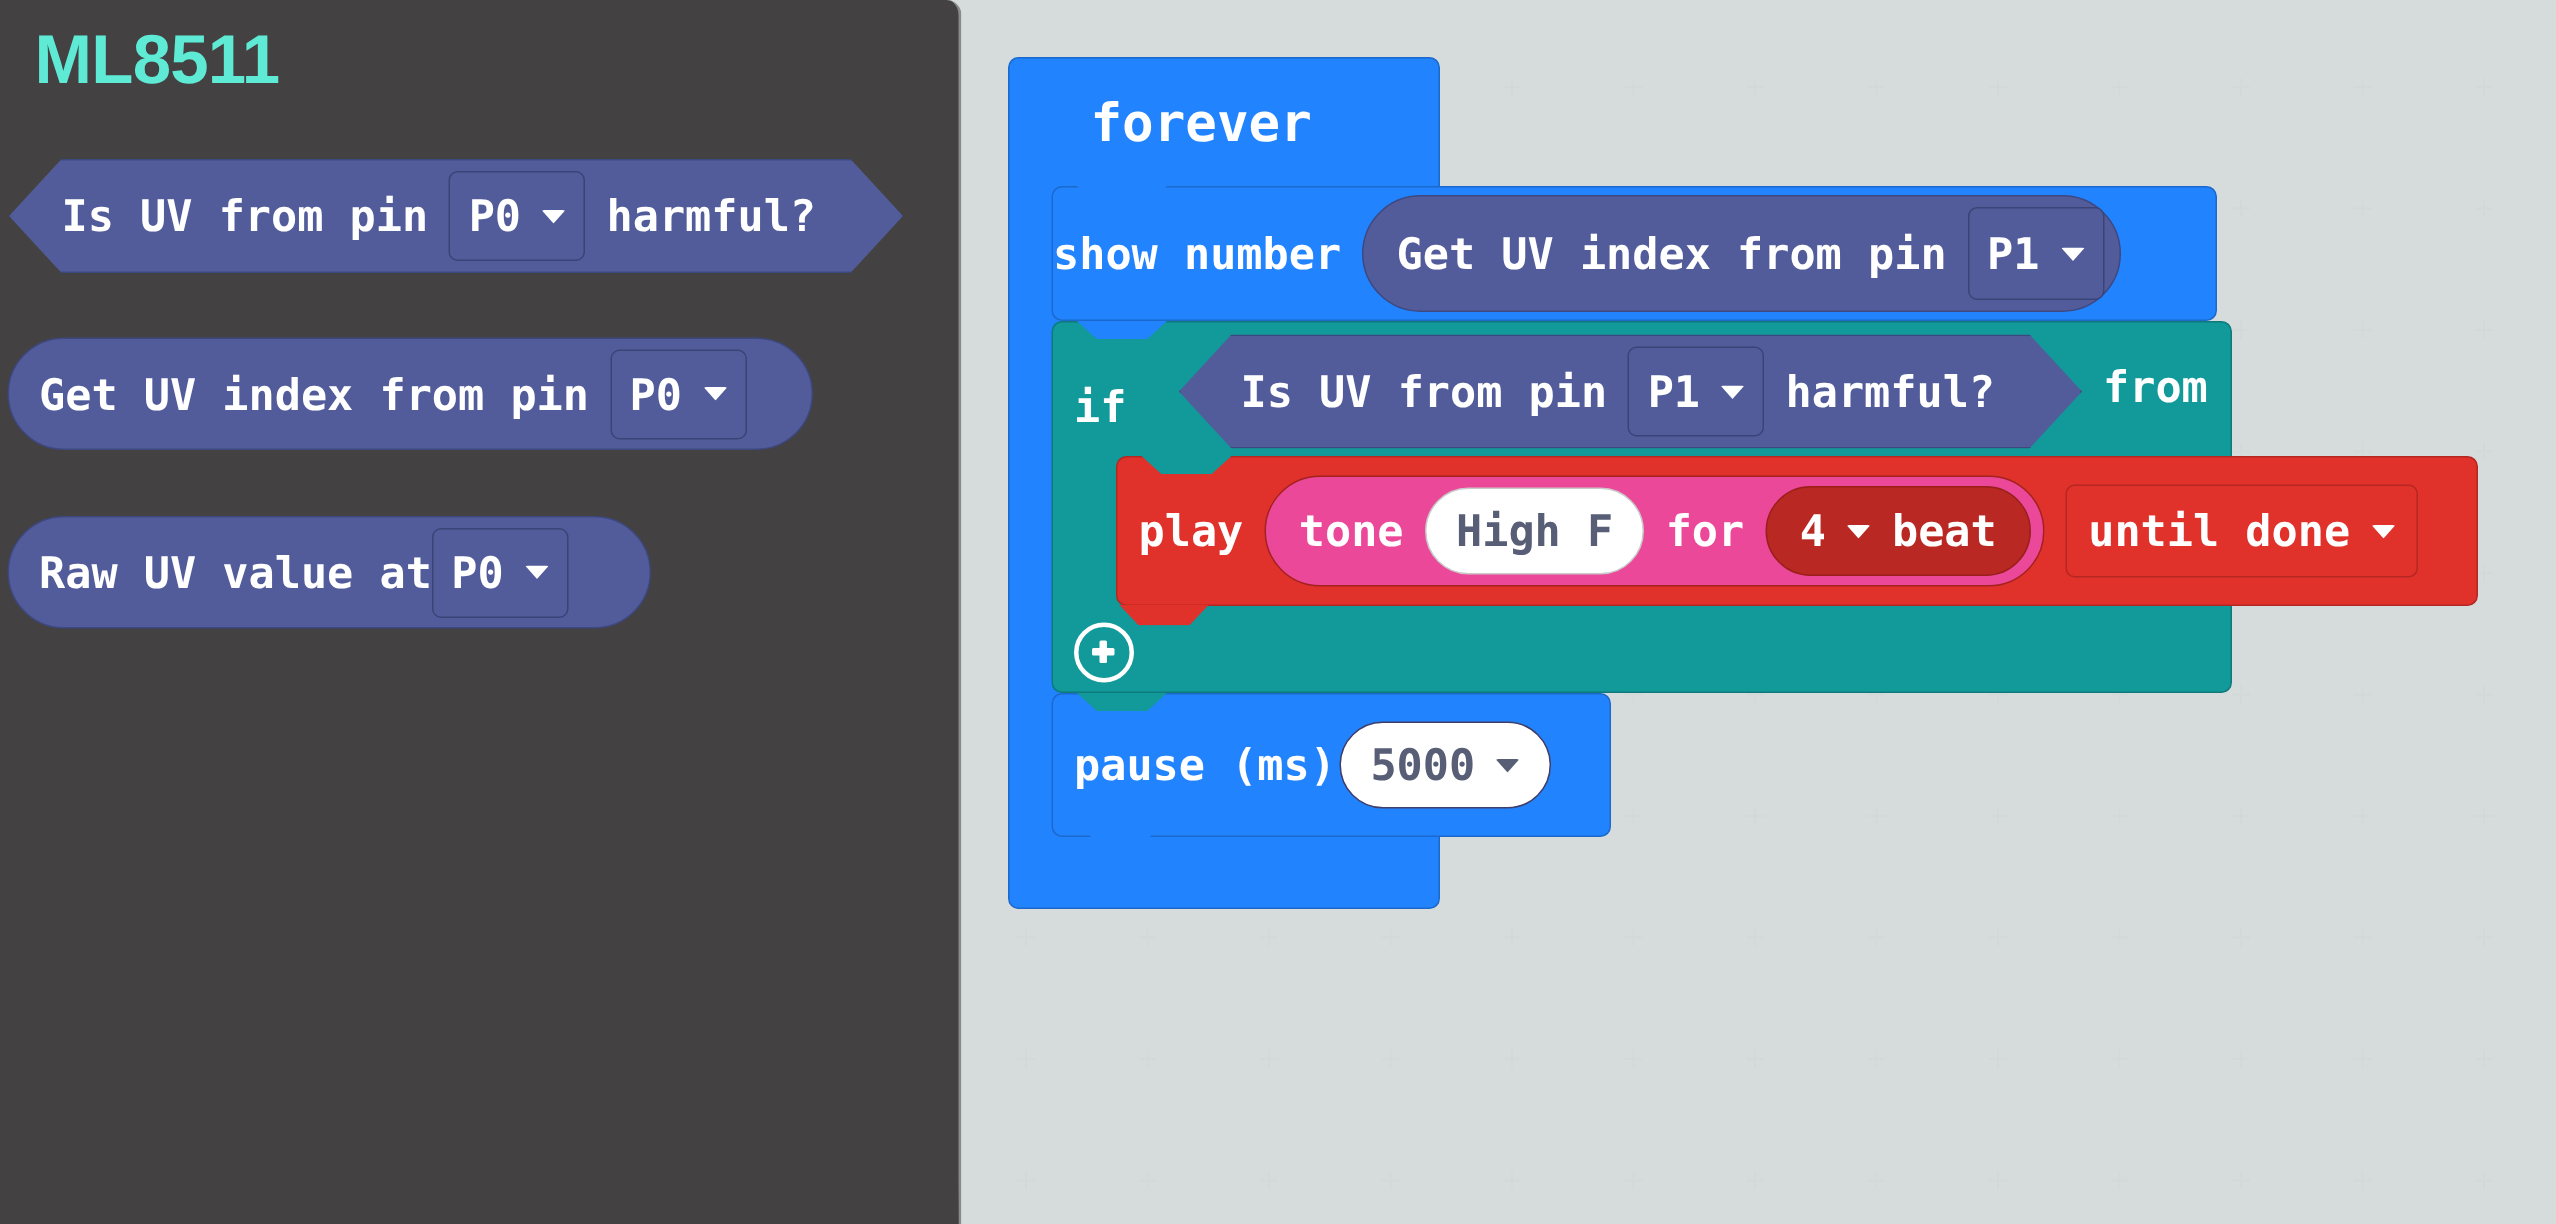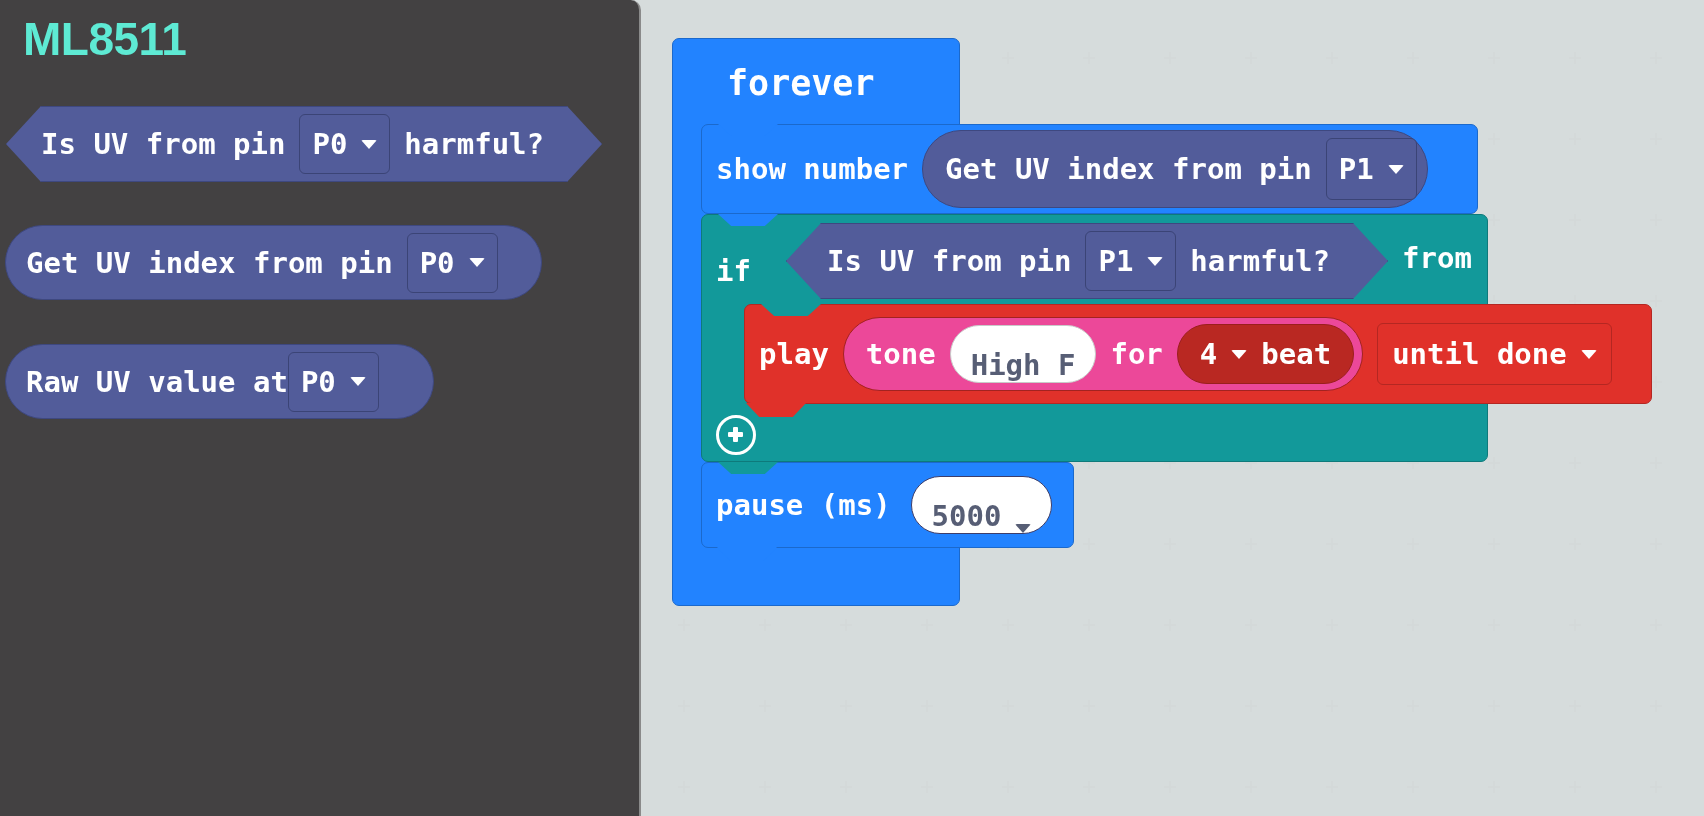--- a/index.html
+++ b/index.html
@@ -53,21 +53,21 @@
   .c-blue { background: #2283ff; border: 1.5px solid #1b69cc; }
   .c-teal { background: #12999a; border: 1.5px solid #0e7a7b; }
   .c-red { background: #e0312a; border: 1.5px solid #b42722; }
   .abs { position: absolute; }
   .notch {
     position: absolute; width: 60px; height: 12px;
     clip-path: polygon(0 0, 100% 0, 78% 100%, 22% 100%);
   }
   .pill-white {
     background: #fff; color: #575e75; border: 1.5px solid #c9c9c9;
-    border-radius: 30px; height: 58px; display: inline-flex; align-items: flex-end;
+    border-radius: 30px; height: 58px; display: inline-flex; align-items: center;
     padding: 0 20px; gap: 14px;
   }
 </style>
 </head>
 <body>
 
 <div class="workspace">
   <svg class="grid" width="1704" height="816">
     <defs>
       <pattern id="gp" x="36" y="58" width="81" height="81" patternUnits="userSpaceOnUse">
@@ -75,21 +75,21 @@
         <path d="M75 0 H87 M81 -6 V6 M-6 81 H6 M0 75 V87 M75 81 H87 M81 75 V87" stroke="#d3d9d9" stroke-width="1.5"></path>
       </pattern>
     </defs>
     <rect x="0" y="0" width="1704" height="816" fill="url(#gp)"></rect>
   </svg>
 
   <div class="abs c-blue" style="left:672px;top:38px;width:288px;height:568px;border-radius:7px;">
     <div style="position:absolute;left:14px;top:24px;font-size:35px;font-weight:bold;margin-left:40px;">forever</div>
   </div>
 
-  <div class="abs c-blue" style="left:701px;top:124px;width:777px;height:90px;border-radius:7px;display:flex;align-items:center;padding-left:14px;font-size:29px;font-weight:bold;white-space:nowrap;gap:14px;">
+  <div class="abs c-blue" style="left:701px;top:124px;width:777px;height:90px;border-radius:7px;display:flex;align-items:center;font-size:29px;font-weight:bold;white-space:nowrap;gap:14px;">
     <div class="notch" style="left:16px;top:-1px;background:#2283ff;"></div>
     <span>show number</span>
     <div class="uv round" style="display:flex;align-items:center;height:78px;padding:0 10px 0 22px;gap:14px;border-radius:40px;">
       <span>Get UV index from pin</span>
       <span class="dd" style="height:62px;">
         <span>P1</span>
         <span class="caret"></span>
       </span>
     </div>
   </div>
@@ -127,21 +127,21 @@
         <span>beat</span>
       </span>
     </div>
     <span style="display:inline-flex;align-items:center;gap:14px;height:62px;padding:0 14px;border-radius:6px;background:#e0312a;border:1.5px solid #b42722;">
       <span>until done</span>
       <span class="caret"></span>
     </span>
   </div>
   <div class="notch" style="left:746px;top:403px;background:#e0312a;height:14px;"></div>
 
-  <div class="abs c-blue" style="left:701px;top:462px;width:373px;height:86px;border-radius:7px;display:flex;align-items:center;padding-left:14px;gap:20px;font-size:29px;font-weight:bold;white-space:nowrap;">
+  <div class="abs c-blue" style="left:701px;top:462px;width:373px;height:96px;border-radius:7px;display:flex;align-items:center;padding-left:14px;gap:2px;font-size:29px;font-weight:bold;white-space:nowrap;">
     <div class="notch" style="left:16px;top:-1px;background:#12999a;"></div>
     <span>pause (ms)</span>
     <span class="pill-white" style="height:58px;border-color:#3e3e6a;">
       <span>5000</span>
       <span class="caret dark"></span>
     </span>
   </div>
   <div class="notch" style="left:717px;top:547px;background:#2283ff;height:14px;"></div>
 </div>
 

